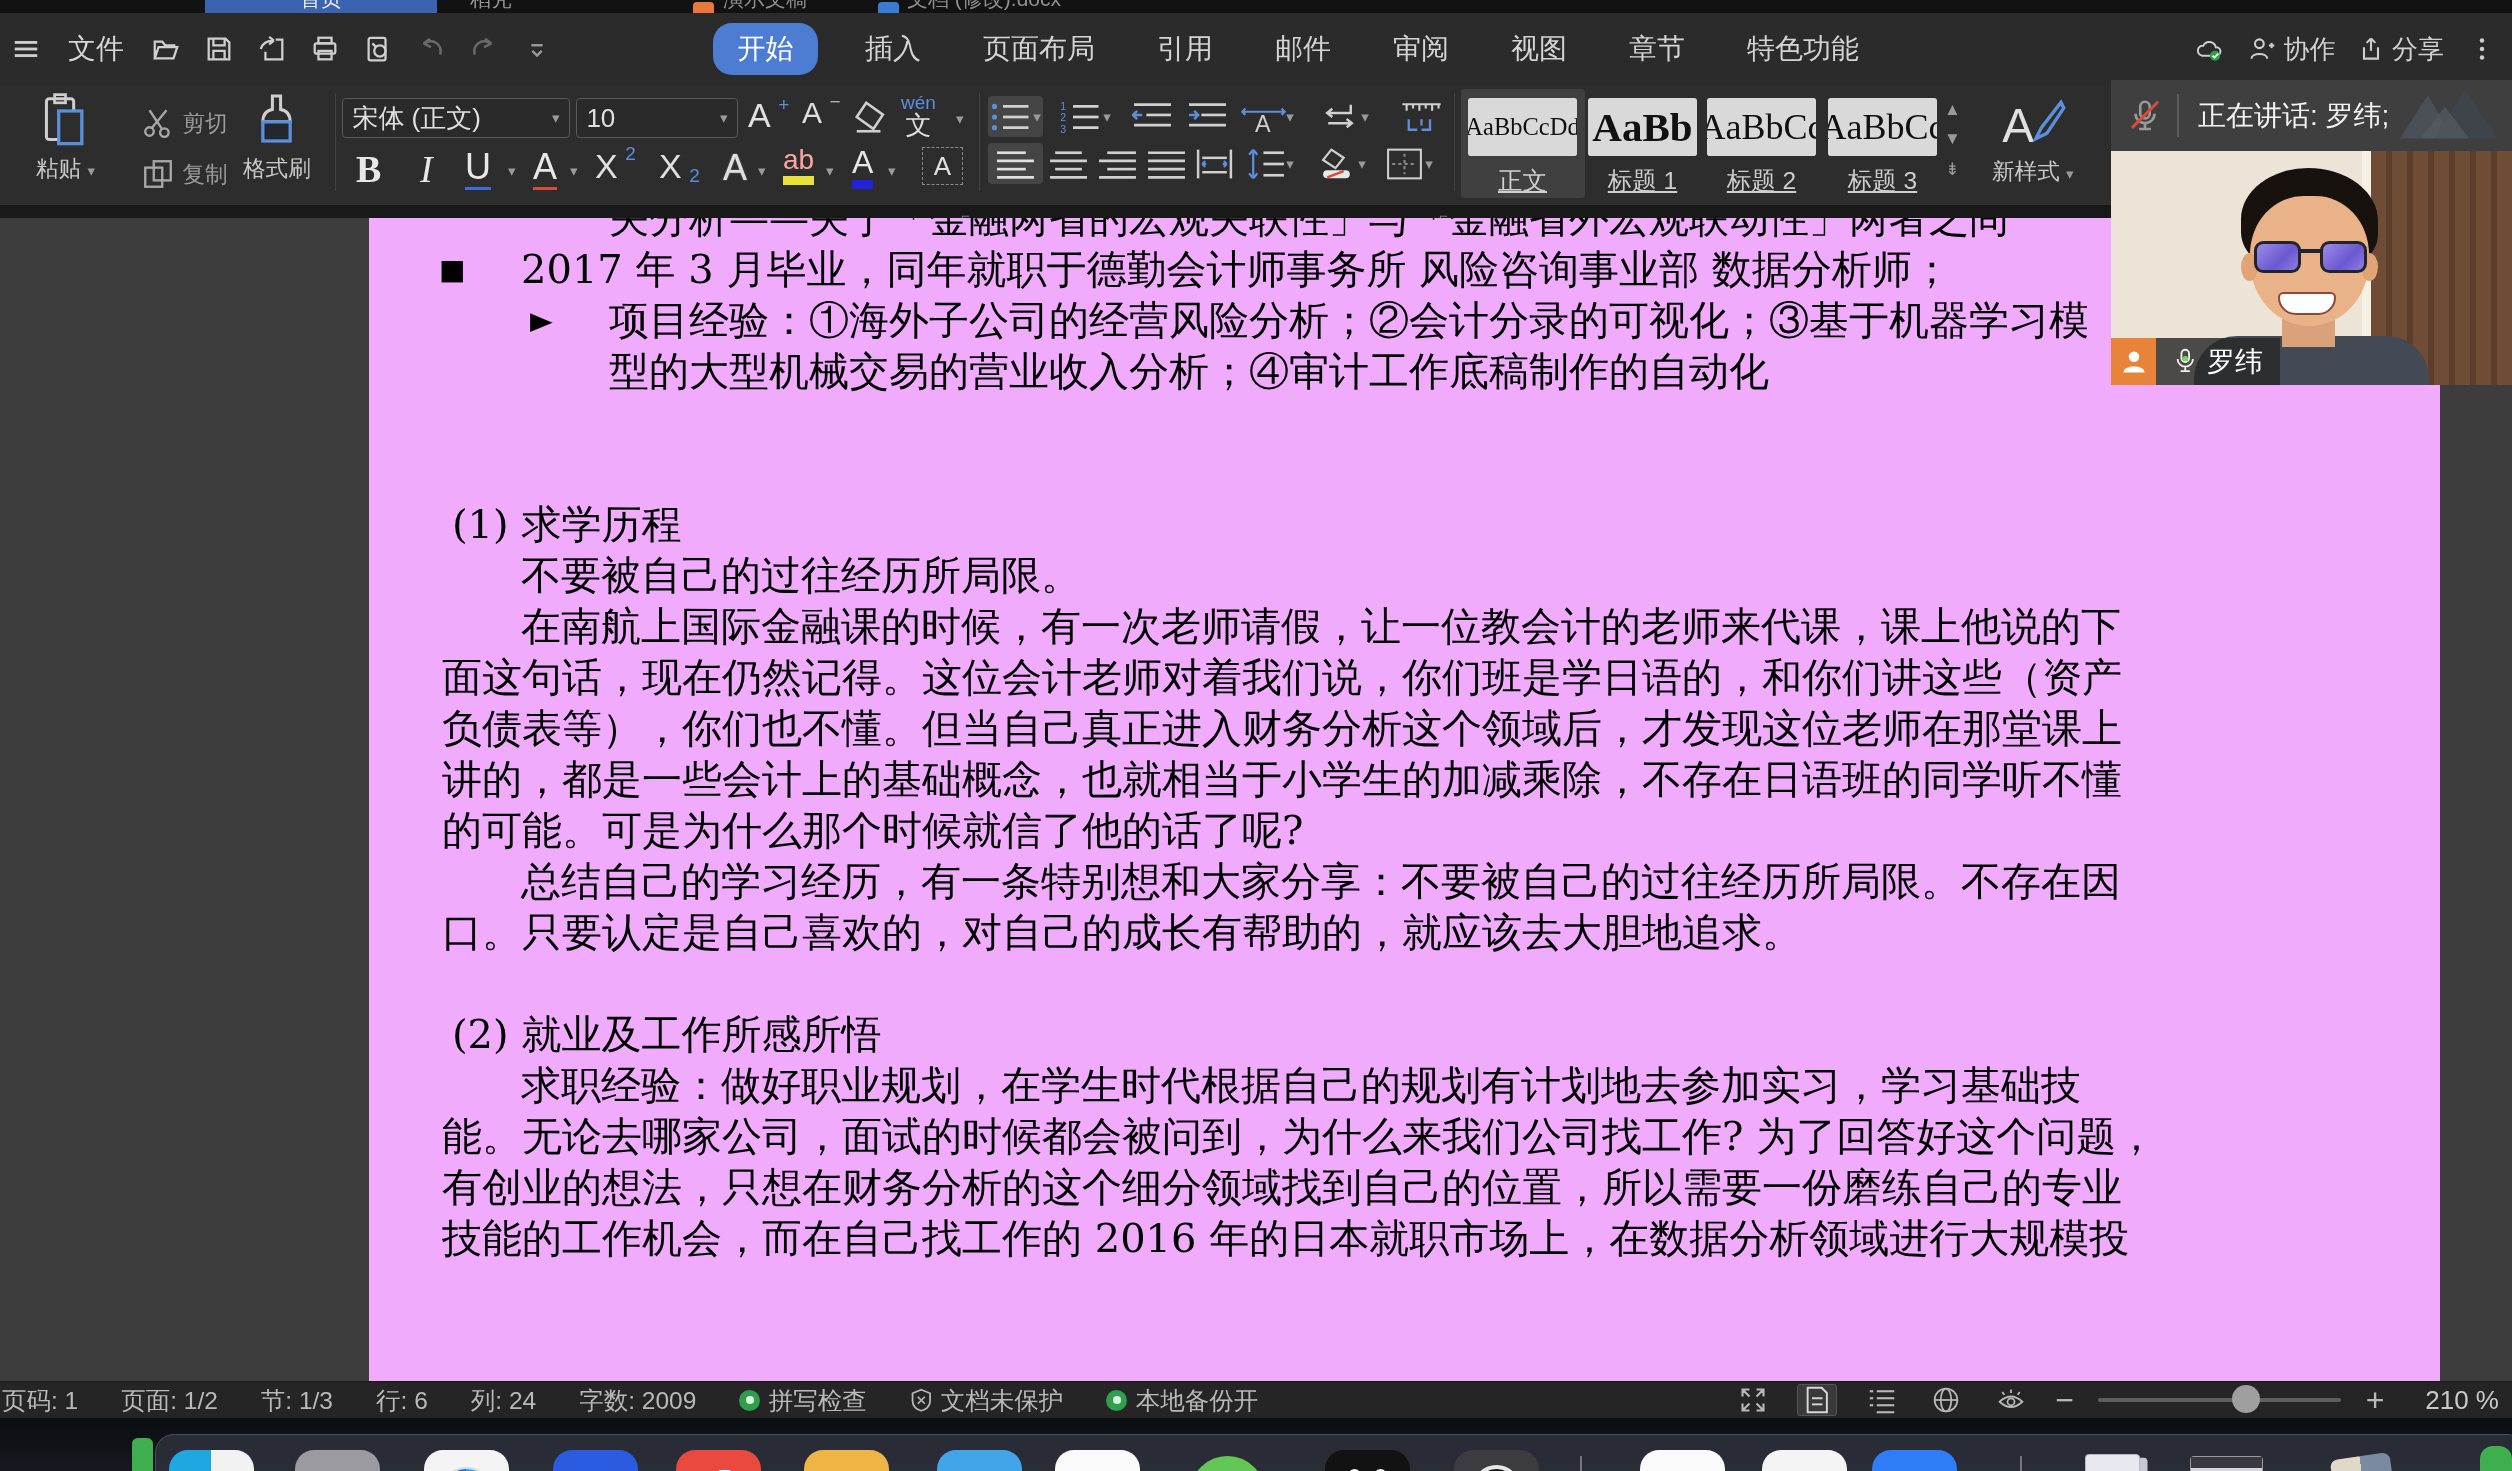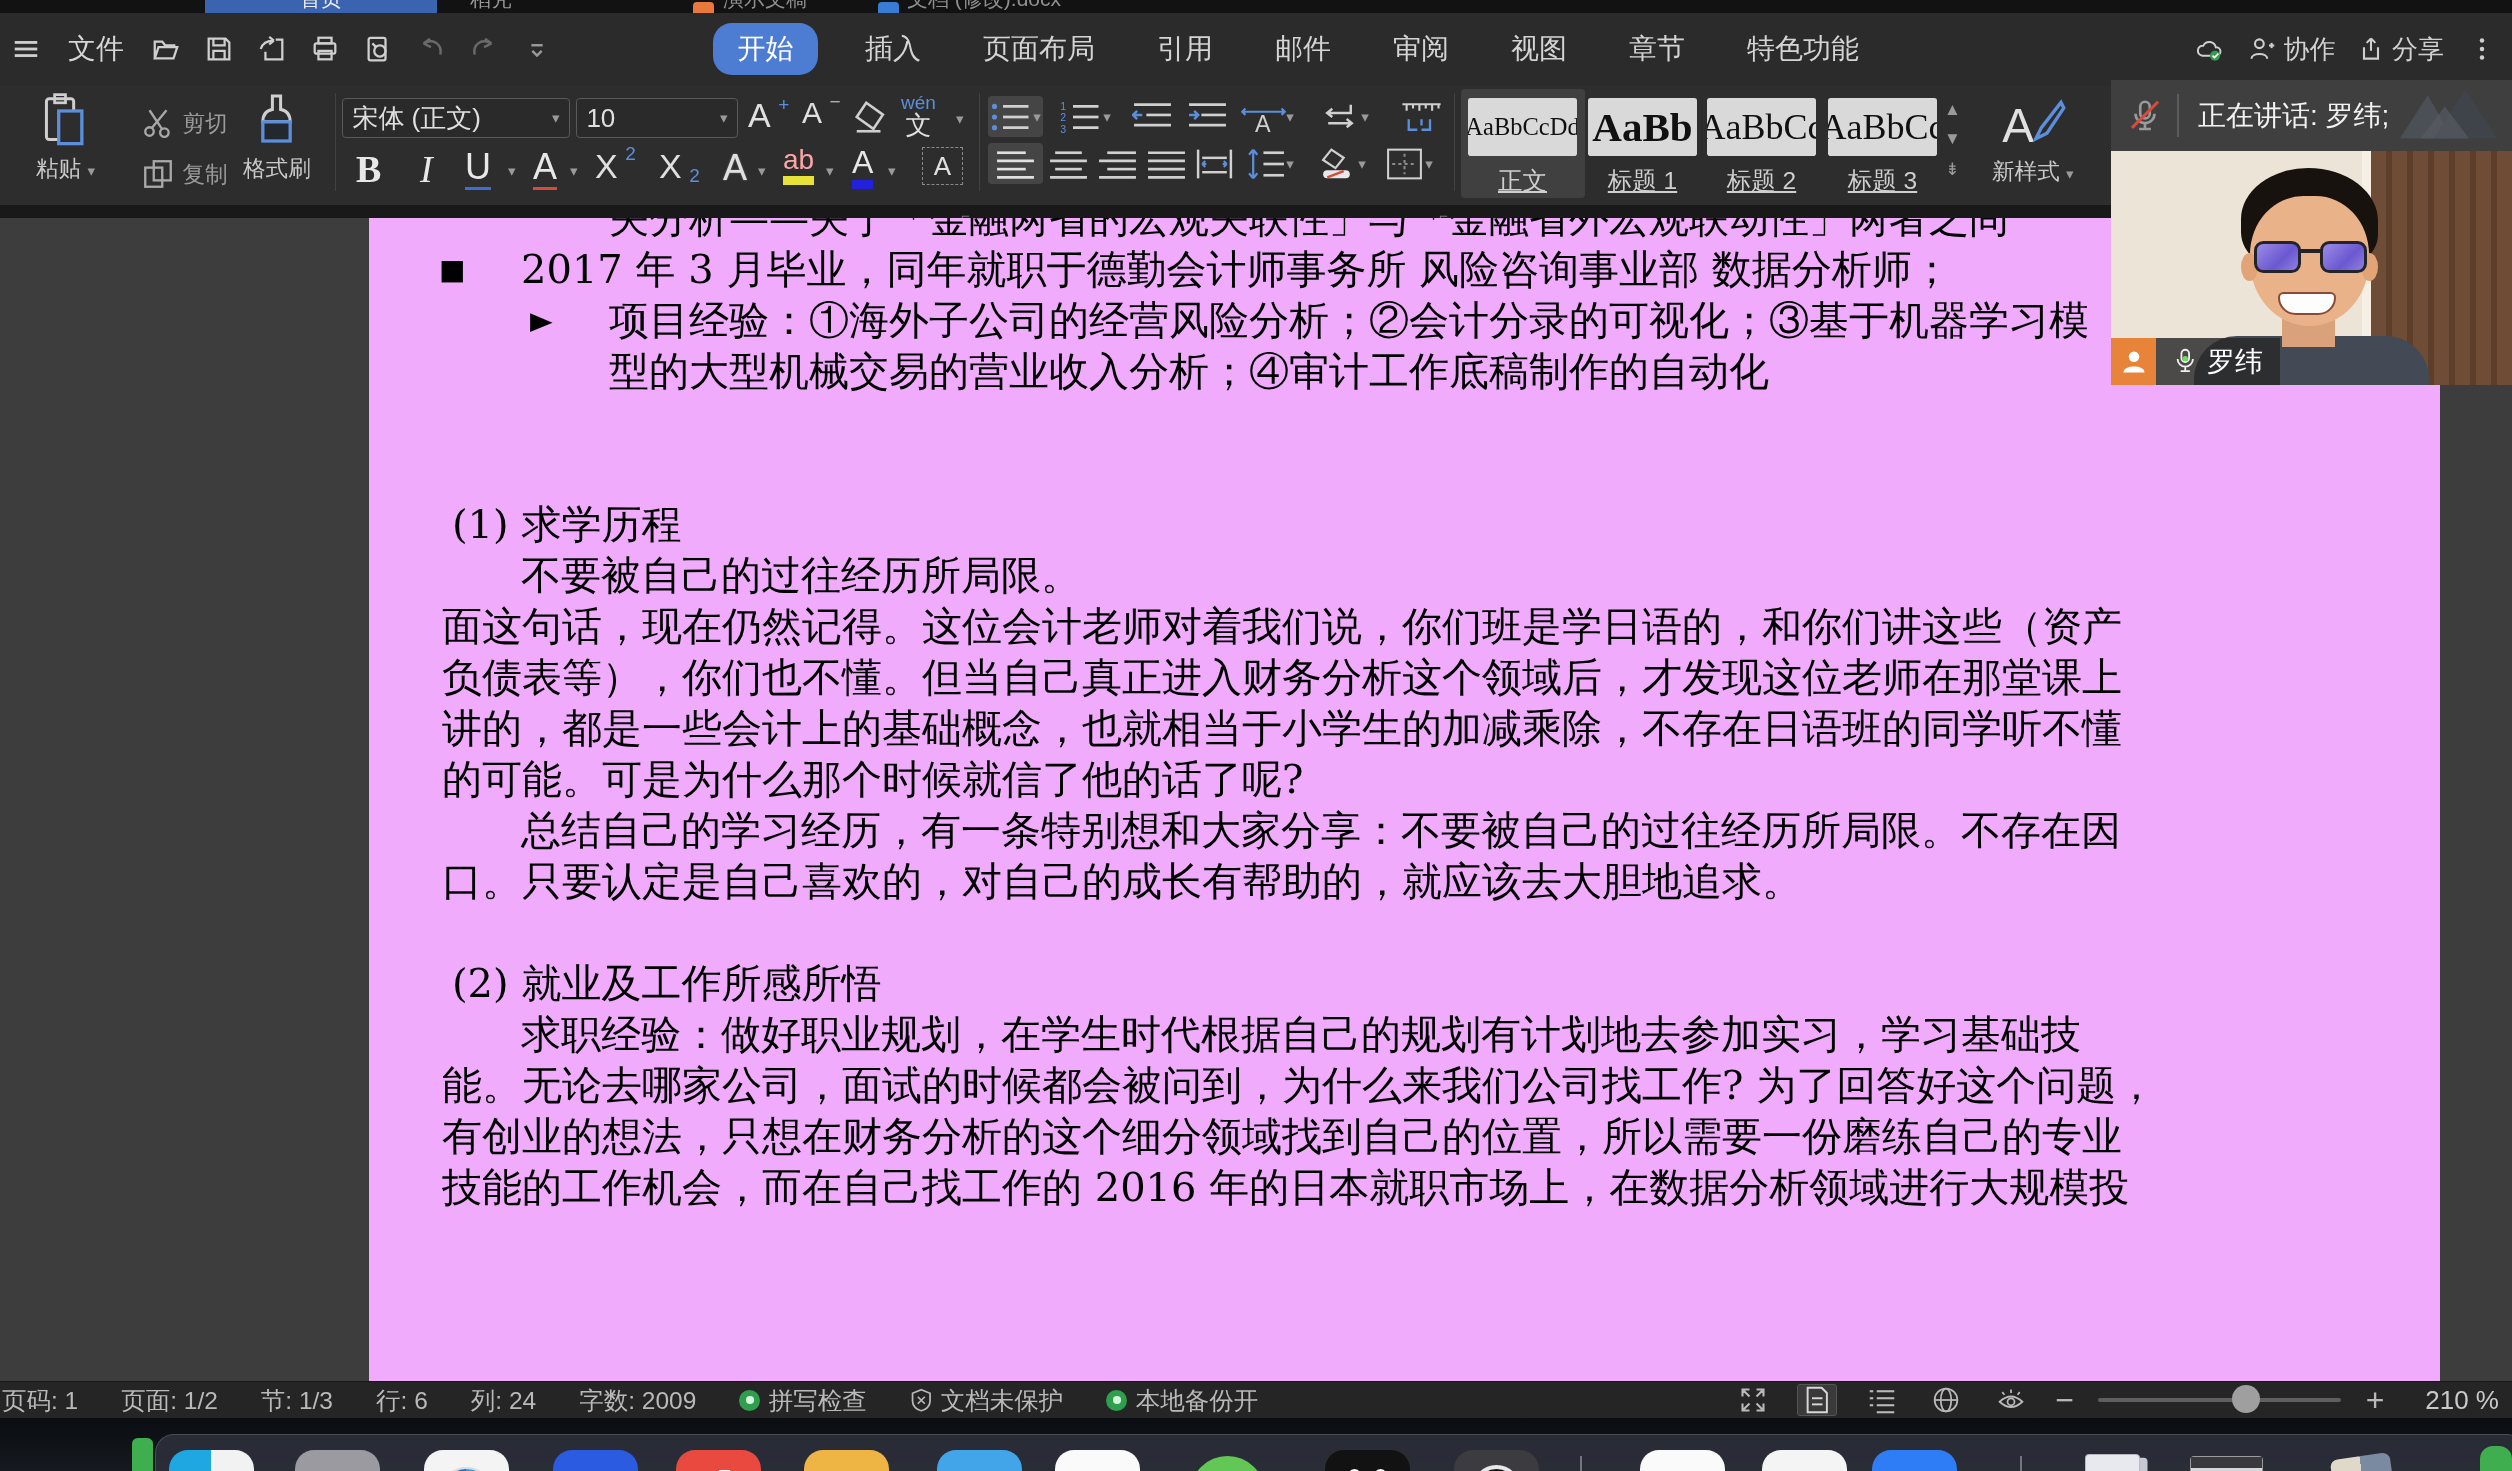--- a/index.html
+++ b/index.html
@@ -497,20 +497,21 @@
     <div class="page">
       <div class="doclines" id="doclines">
           <div class="dl dl-ac"><span>关分析——关于「金融两省的宏观关联性」与「金融省外宏观联动性」两者之间</span></div>
           <div class="dl dl-sq"><span class="mk mk-sq">■</span><span>2017 年 3 月毕业，同年就职于德勤会计师事务所 风险咨询事业部 数据分析师；</span></div>
           <div class="dl dl-ar"><span class="mk mk-ar">▶</span><span>项目经验：①海外子公司的经营风险分析；②会计分录的可视化；③基于机器学习模</span></div>
           <div class="dl dl-ac"><span>型的大型机械交易的营业收入分析；④审计工作底稿制作的自动化</span></div>
           <div class="dl dl-b"><span></span></div>
           <div class="dl dl-b"><span></span></div>
           <div class="dl dl-h"><span>(1) 求学历程</span></div>
           <div class="dl dl-f"><span>不要被自己的过往经历所局限。</span></div>
+          <div class="dl dl-f"><span>在南航上国际金融课的时候，有一次老师请假，让一位教会计的老师来代课，课上他说的下</span></div>
           <div class="dl dl-b"><span>面这句话，现在仍然记得。这位会计老师对着我们说，你们班是学日语的，和你们讲这些（资产</span></div>
           <div class="dl dl-b"><span>负债表等），你们也不懂。但当自己真正进入财务分析这个领域后，才发现这位老师在那堂课上</span></div>
           <div class="dl dl-b"><span>讲的，都是一些会计上的基础概念，也就相当于小学生的加减乘除，不存在日语班的同学听不懂</span></div>
           <div class="dl dl-b"><span>的可能。可是为什么那个时候就信了他的话了呢?</span></div>
           <div class="dl dl-f"><span>总结自己的学习经历，有一条特别想和大家分享：不要被自己的过往经历所局限。不存在因</span></div>
           <div class="dl dl-b"><span>口。只要认定是自己喜欢的，对自己的成长有帮助的，就应该去大胆地追求。</span></div>
           <div class="dl dl-b"><span></span></div>
           <div class="dl dl-h"><span>(2) 就业及工作所感所悟</span></div>
           <div class="dl dl-f"><span>求职经验：做好职业规划，在学生时代根据自己的规划有计划地去参加实习，学习基础技</span></div>
           <div class="dl dl-b"><span>能。无论去哪家公司，面试的时候都会被问到，为什么来我们公司找工作? 为了回答好这个问题，</span></div>

